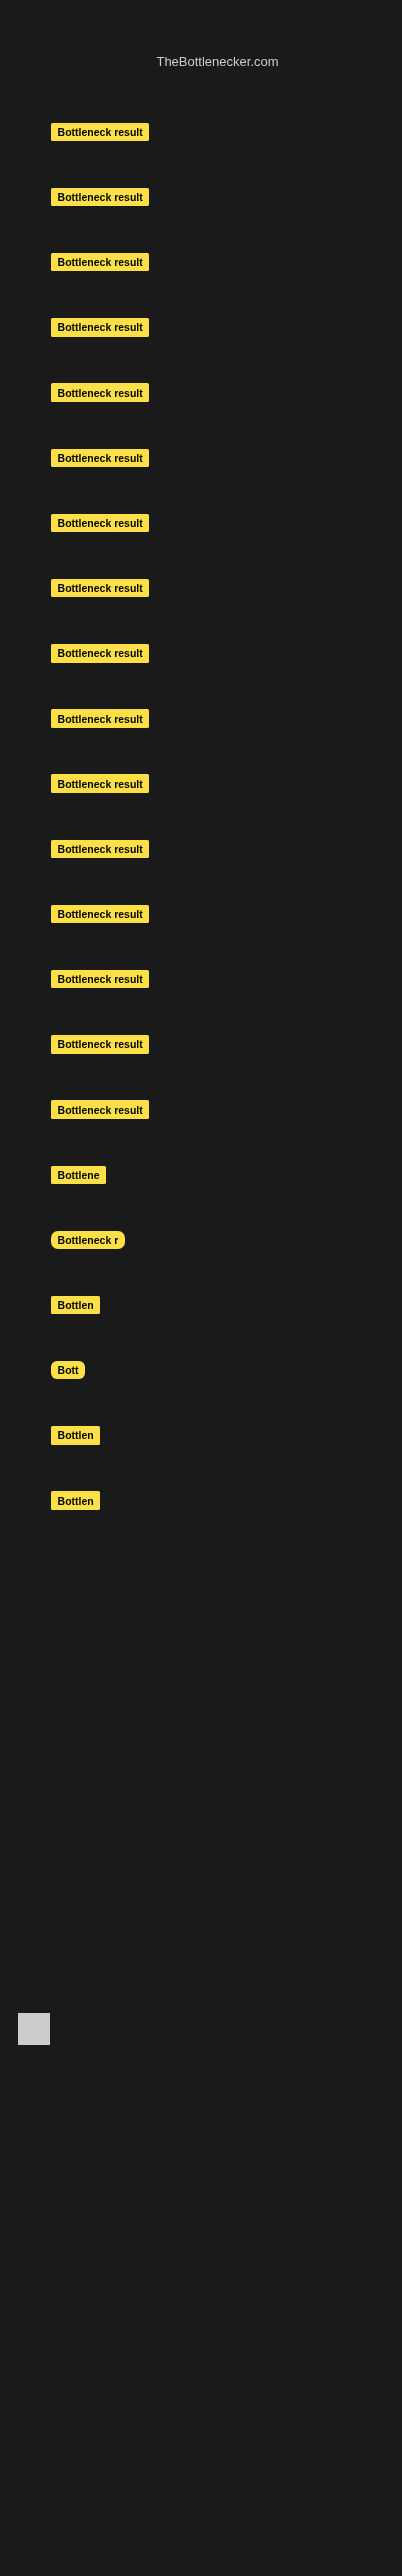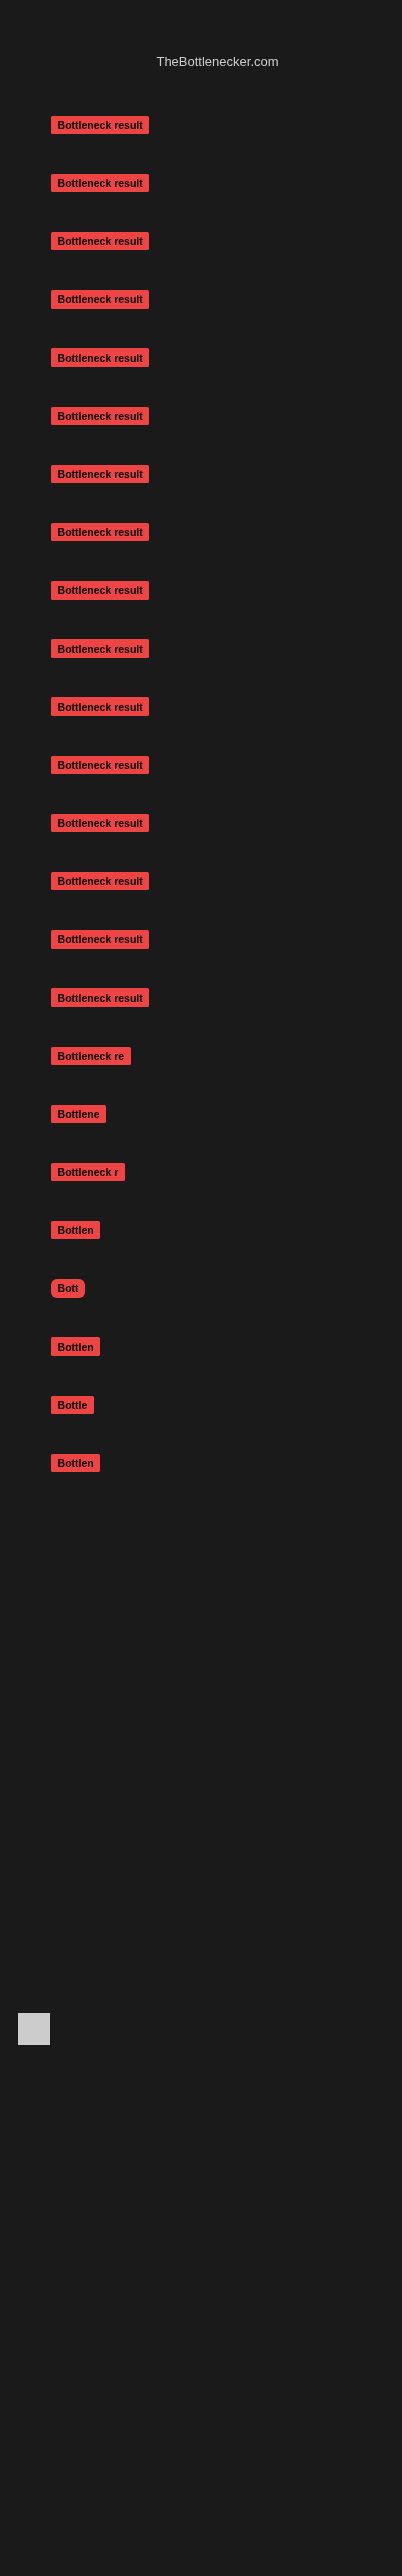--- a/index.html
+++ b/index.html
@@ -23,29 +23,30 @@
       padding: 6.4px 0;
       font-weight: normal;
     }
 
     .bottleneck-item {
       margin: 4.8px 3.2px;
       display: block;
     }
 
     .bottleneck-badge {
-      background-color: #ef4444;
+      background-color: #fde047;
       color: #000000;
       font-size: 10.5px;
       font-weight: bold;
       padding: 3.2px 6.4px;
       display: inline-block;
       border-radius: 1.6px;
       white-space: nowrap;
       overflow: hidden;
+      margin-top: 7px;
     }
 
     .items-container {
       padding: 3.2px 0;
     }
 
     .cursor-line {
       position: absolute;
       left: 1.6px;
       width: 0.8px;
@@ -71,24 +72,22 @@
     <div class="bottleneck-item"><span class="bottleneck-badge" style="max-width: 105px;">Bottleneck result</span></div>
     <div class="bottleneck-item"><span class="bottleneck-badge" style="max-width: 105px;">Bottleneck result</span></div>
     <div class="bottleneck-item"><span class="bottleneck-badge" style="max-width: 105px;">Bottleneck result</span></div>
     <div class="bottleneck-item"><span class="bottleneck-badge" style="max-width: 105px;">Bottleneck result</span></div>
     <div class="bottleneck-item"><span class="bottleneck-badge" style="max-width: 105px;">Bottleneck result</span></div>
     <div class="bottleneck-item"><span class="bottleneck-badge" style="max-width: 105px;">Bottleneck result</span></div>
     <div class="bottleneck-item"><span class="bottleneck-badge" style="max-width: 105px;">Bottleneck result</span></div>
     <div class="bottleneck-item"><span class="bottleneck-badge" style="max-width: 105px;">Bottleneck result</span></div>
     <div class="bottleneck-item"><span class="bottleneck-badge" style="max-width: 105px;">Bottleneck result</span></div>
     <div class="bottleneck-item"><span class="bottleneck-badge" style="max-width: 105px;">Bottleneck result</span></div>
-    <div class="bottleneck-item"><span class="bottleneck-badge" style="max-width: 85px;">Bottleneck re</span></div>
     <div class="bottleneck-item"><span class="bottleneck-badge" style="max-width: 66px;">Bottlene</span></div>
-    <div class="bottleneck-item"><span class="bottleneck-badge" style="max-width: 79px;">Bottleneck r</span></div>
+    <div class="bottleneck-item"><span class="bottleneck-badge" style="max-width: 79px; border-radius: 7px;">Bottleneck r</span></div>
     <div class="bottleneck-item"><span class="bottleneck-badge" style="max-width: 58px;">Bottlen</span></div>
     <div class="bottleneck-item"><span class="bottleneck-badge" style="max-width: 39px; border-radius: 6px;">Bott</span></div>
     <div class="bottleneck-item"><span class="bottleneck-badge" style="max-width: 58px;">Bottlen</span></div>
-    <div class="bottleneck-item"><span class="bottleneck-badge" style="max-width: 48px;">Bottle</span></div>
     <div class="bottleneck-item"><span class="bottleneck-badge" style="max-width: 58px;">Bottlen</span></div>
   </div>
 
 <div class="cursor-line"></div>
 
 
 </body></html>

